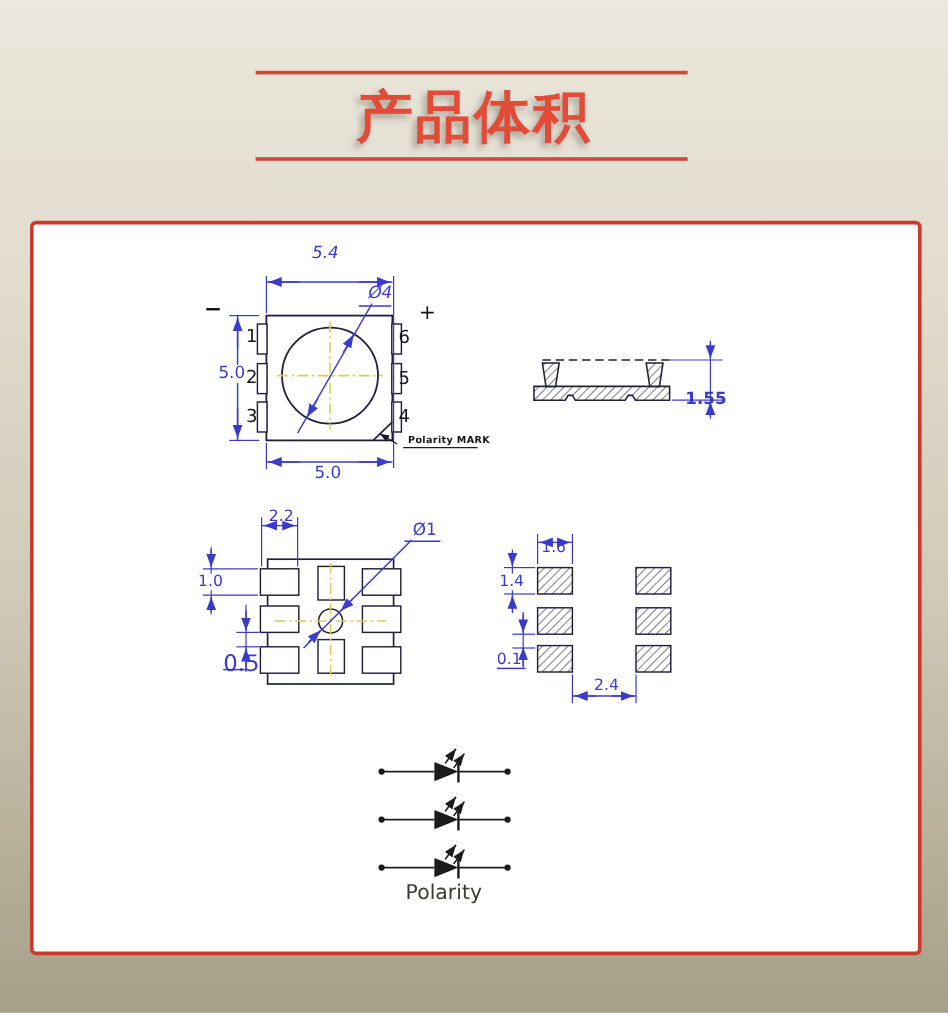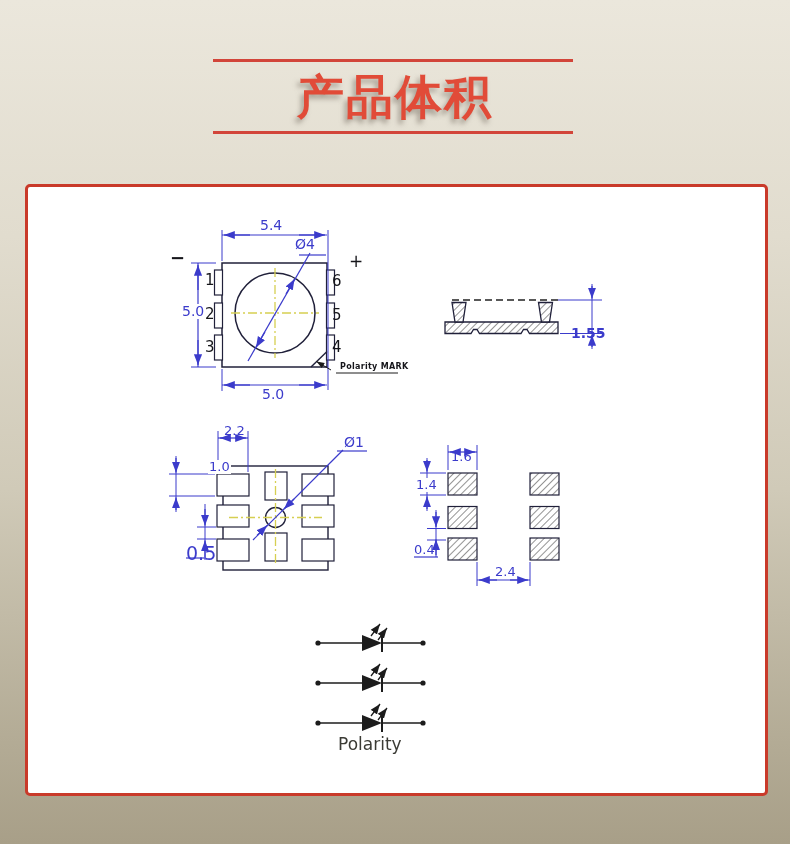--- a/index.html
+++ b/index.html
@@ -205,40 +205,40 @@
         <line x1="382" y1="723" x2="424" y2="723" stroke-width="1.5"></line>
       <circle cx="318" cy="723" r="2.6" fill="#1c1c1c" stroke="none"></circle>
         <circle cx="423" cy="723" r="2.6" fill="#1c1c1c" stroke="none"></circle>
       <polygon points="362,715 362,731 382,723" fill="#1c1c1c" stroke="none"></polygon>
       <line x1="382" y1="714" x2="382" y2="732" stroke-width="2"></line>
       <line x1="371" y1="716" x2="380" y2="704" stroke-width="1.3" marker-end="url(#arrK)"></line>
       <line x1="378" y1="720" x2="387" y2="708" stroke-width="1.3" marker-end="url(#arrK)"></line>
     </g>
   </svg>
 
-  <span class="lbl" style="left:260px; top:218px;">5.4</span>
-  <span class="lbl" style="left:295px; top:237px;">Ø4</span>
+  <span class="lbl" style="left:260px; top:204px;font-style:italic;">5.4</span>
+  <span class="lbl" style="left:307px; top:237px;font-style:italic;">Ø4</span>
   <span class="lbl onwhite" style="left:181px; top:304px;">5.0</span>
   <span class="lbl" style="left:262px; top:387px;">5.0</span>
   <span class="lbl dark" style="left:170px; top:248px; font-size:18px; font-weight:bold;">−</span>
   <span class="lbl dark" style="left:349px; top:252px; font-size:17px;">+</span>
   <span class="lbl dark" style="left:205px; top:272px; font-size:15px;">1</span>
   <span class="lbl dark" style="left:205px; top:306px; font-size:15px;">2</span>
   <span class="lbl dark" style="left:205px; top:339px; font-size:15px;">3</span>
   <span class="lbl dark" style="left:332px; top:273px; font-size:15px;">6</span>
   <span class="lbl dark" style="left:332px; top:307px; font-size:15px;">5</span>
   <span class="lbl dark" style="left:332px; top:339px; font-size:15px;">4</span>
   <span class="lbl dark tiny" style="left:340px; top:363px;">Polarity MARK</span>
 
   <span class="lbl" style="left:571px; top:326px;font-weight:bold;">1.55</span>
 
   <span class="lbl" style="left:224px; top:424px; font-size:13px;">2.2</span>
   <span class="lbl" style="left:344px; top:435px;">Ø1</span>
-  <span class="lbl onwhite" style="left:164px; top:460px; font-size:13px;margin-left:44px;">1.0</span>
+  <span class="lbl onwhite" style="left:164px; top:478px; font-size:13px;">1.0</span>
   <span class="lbl" style="left:186px; top:543px; font-size:19px;">0.5</span>
 
   <span class="lbl" style="left:451px; top:438px; font-size:13px;margin-top:12px;">1.6</span>
   <span class="lbl onwhite" style="left:415px; top:478px; font-size:13px;">1.4</span>
-  <span class="lbl" style="left:414px; top:543px; font-size:13px;">0.4</span>
+  <span class="lbl" style="left:414px; top:543px; font-size:13px;">0.1</span>
   <span class="lbl" style="left:495px; top:565px; font-size:13px;">2.4</span>
 
   <span class="lbl" style="left:338px; top:735px; font-size:17px; color:#3b3b35;">Polarity</span>
 </div>
 
 </body></html>

